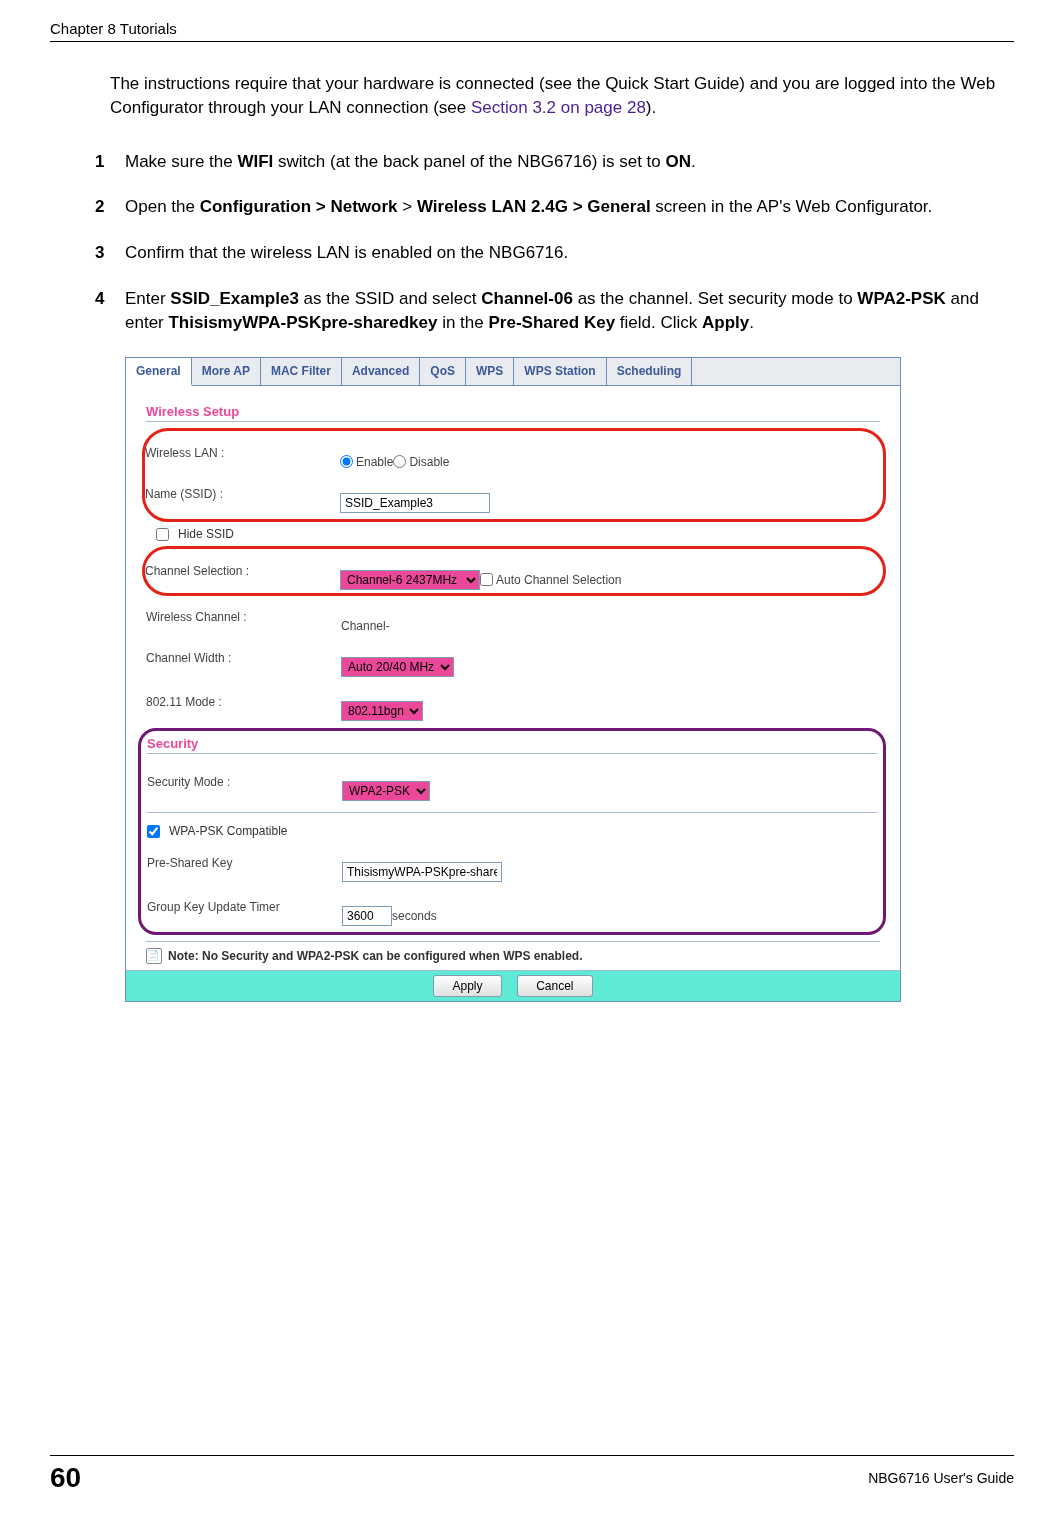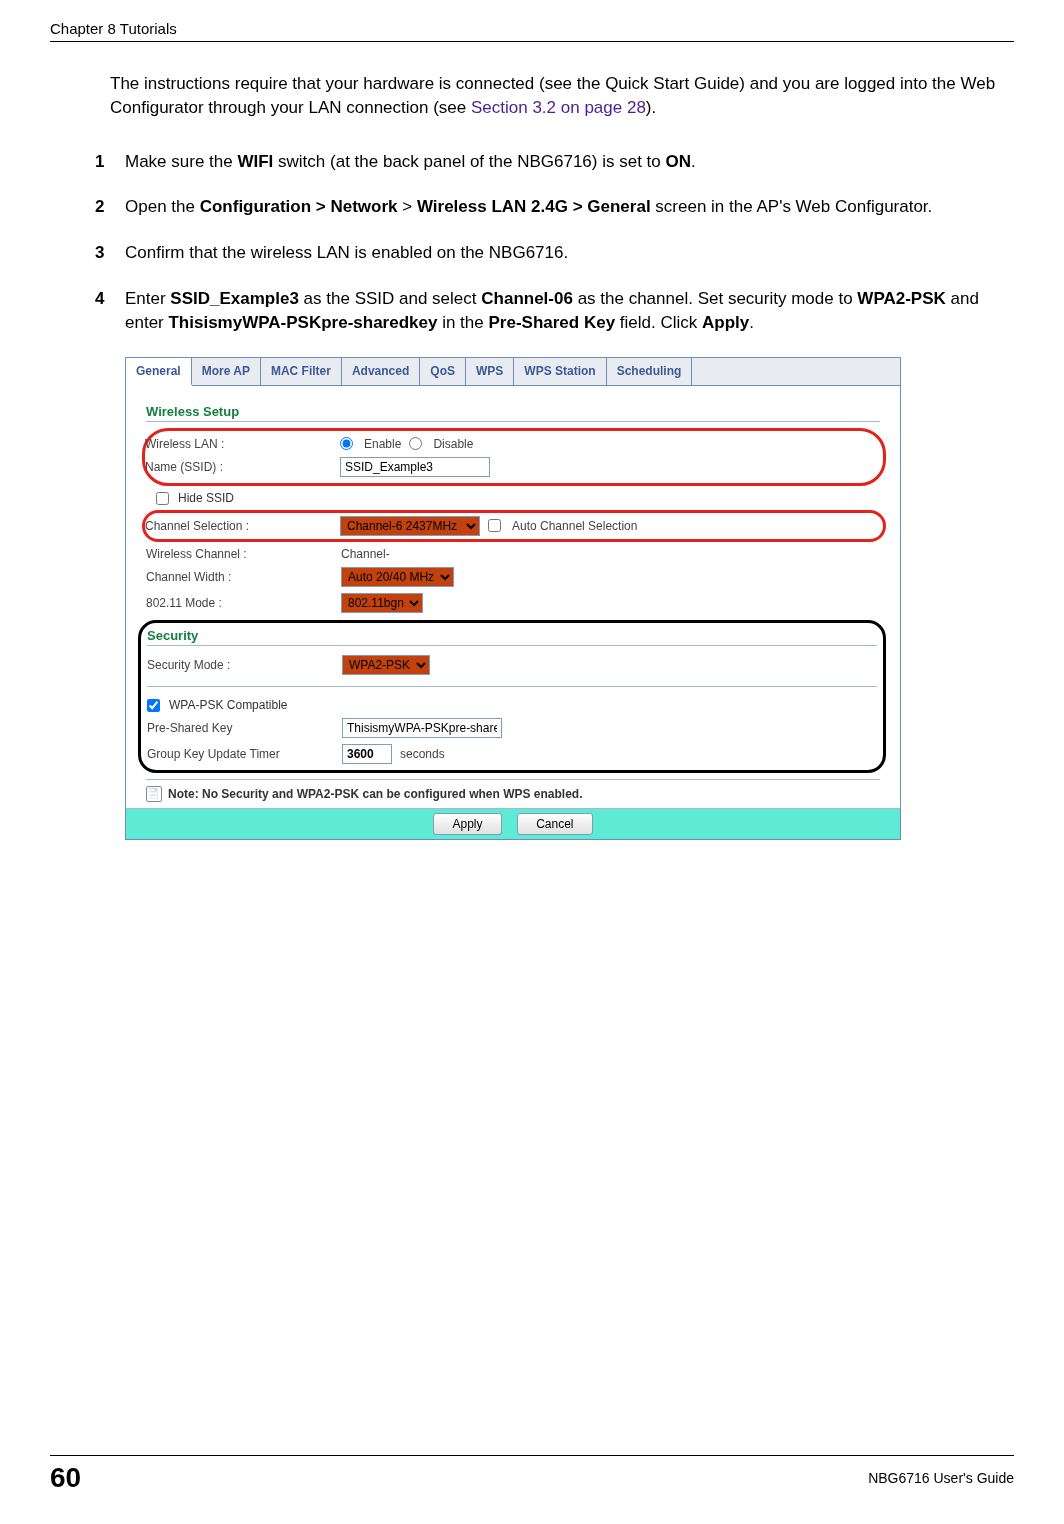--- a/index.html
+++ b/index.html
@@ -65,21 +65,21 @@
     }
     .tab.active {
       background: #fff;
       border-bottom: 2px solid #fff;
       margin-bottom: -1px;
     }
     .form-area {
       padding: 10px 20px 0 20px;
     }
     .section-head {
-      color: #15803d;
+      color: #ec4899;
       font-weight: bold;
       font-size: 13px;
       border-bottom: 1px solid #a8b8d0;
       padding-bottom: 2px;
       margin-top: 8px;
       margin-bottom: 6px;
     }
     .form-row {
       display: flex;
       align-items: center;
@@ -87,43 +87,44 @@
       font-size: 12px;
       color: #444;
     }
     .form-label {
       width: 195px;
       flex-shrink: 0;
     }
     .form-val {
       display: flex;
       align-items: center;
-      gap: 8px;
+      gap: 0;
+      margin-top: 18px;
     }
     .text-input {
       border: 1px solid #7f9db9;
       font-size: 12px;
       padding: 2px 4px;
       font-family: Arial, sans-serif;
     }
     .select-input {
       border: 1px solid #7f9db9;
       font-size: 12px;
       padding: 1px 2px;
       font-family: Arial, sans-serif;
-      background: #c2410c;
+      background: #ec4899;
     }
     .red-highlight {
       border: 3px solid #e32219;
       border-radius: 26px;
       padding: 3px 6px 3px 0;
       margin: 2px -6px 2px -4px;
     }
     .red-highlight-left {
-      border: 3px solid #000000;
+      border: 3px solid #701a75;
       border-radius: 18px;
       padding: 3px 6px;
       margin: 4px -6px 2px -8px;
     }
     .checkbox-row {
       display: flex;
       align-items: flex-end;
       gap: 6px;
       font-size: 12px;
       padding: 3px 0 3px 0px;
@@ -316,21 +317,21 @@
         </div>
         <div class="form-row">
           <div class="form-label">Pre-Shared Key</div>
           <div class="form-val">
             <input class="text-input" style="width: 160px;" value="ThisismyWPA-PSKpre-sharedk">
           </div>
         </div>
         <div class="form-row">
           <div class="form-label">Group Key Update Timer</div>
           <div class="form-val">
-            <input class="text-input" style="width: 50px; font-weight: bold;" value="3600">
+            <input class="text-input" style="width: 50px;" value="3600">
             <span>seconds</span>
           </div>
         </div>
       </div>
 
       <div class="note-row">
         <span class="note-icon">📄</span>
         <span>Note: No Security and WPA2-PSK can be configured when WPS enabled.</span>
       </div>
     </div>

